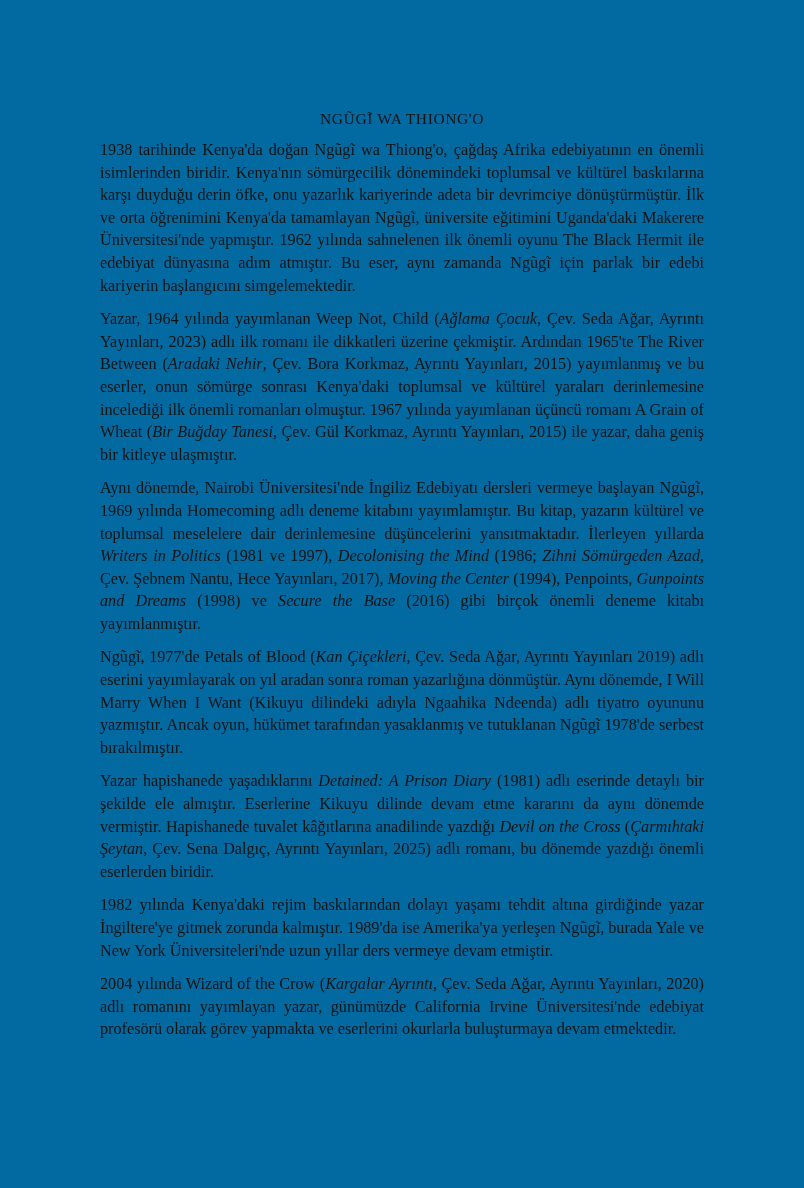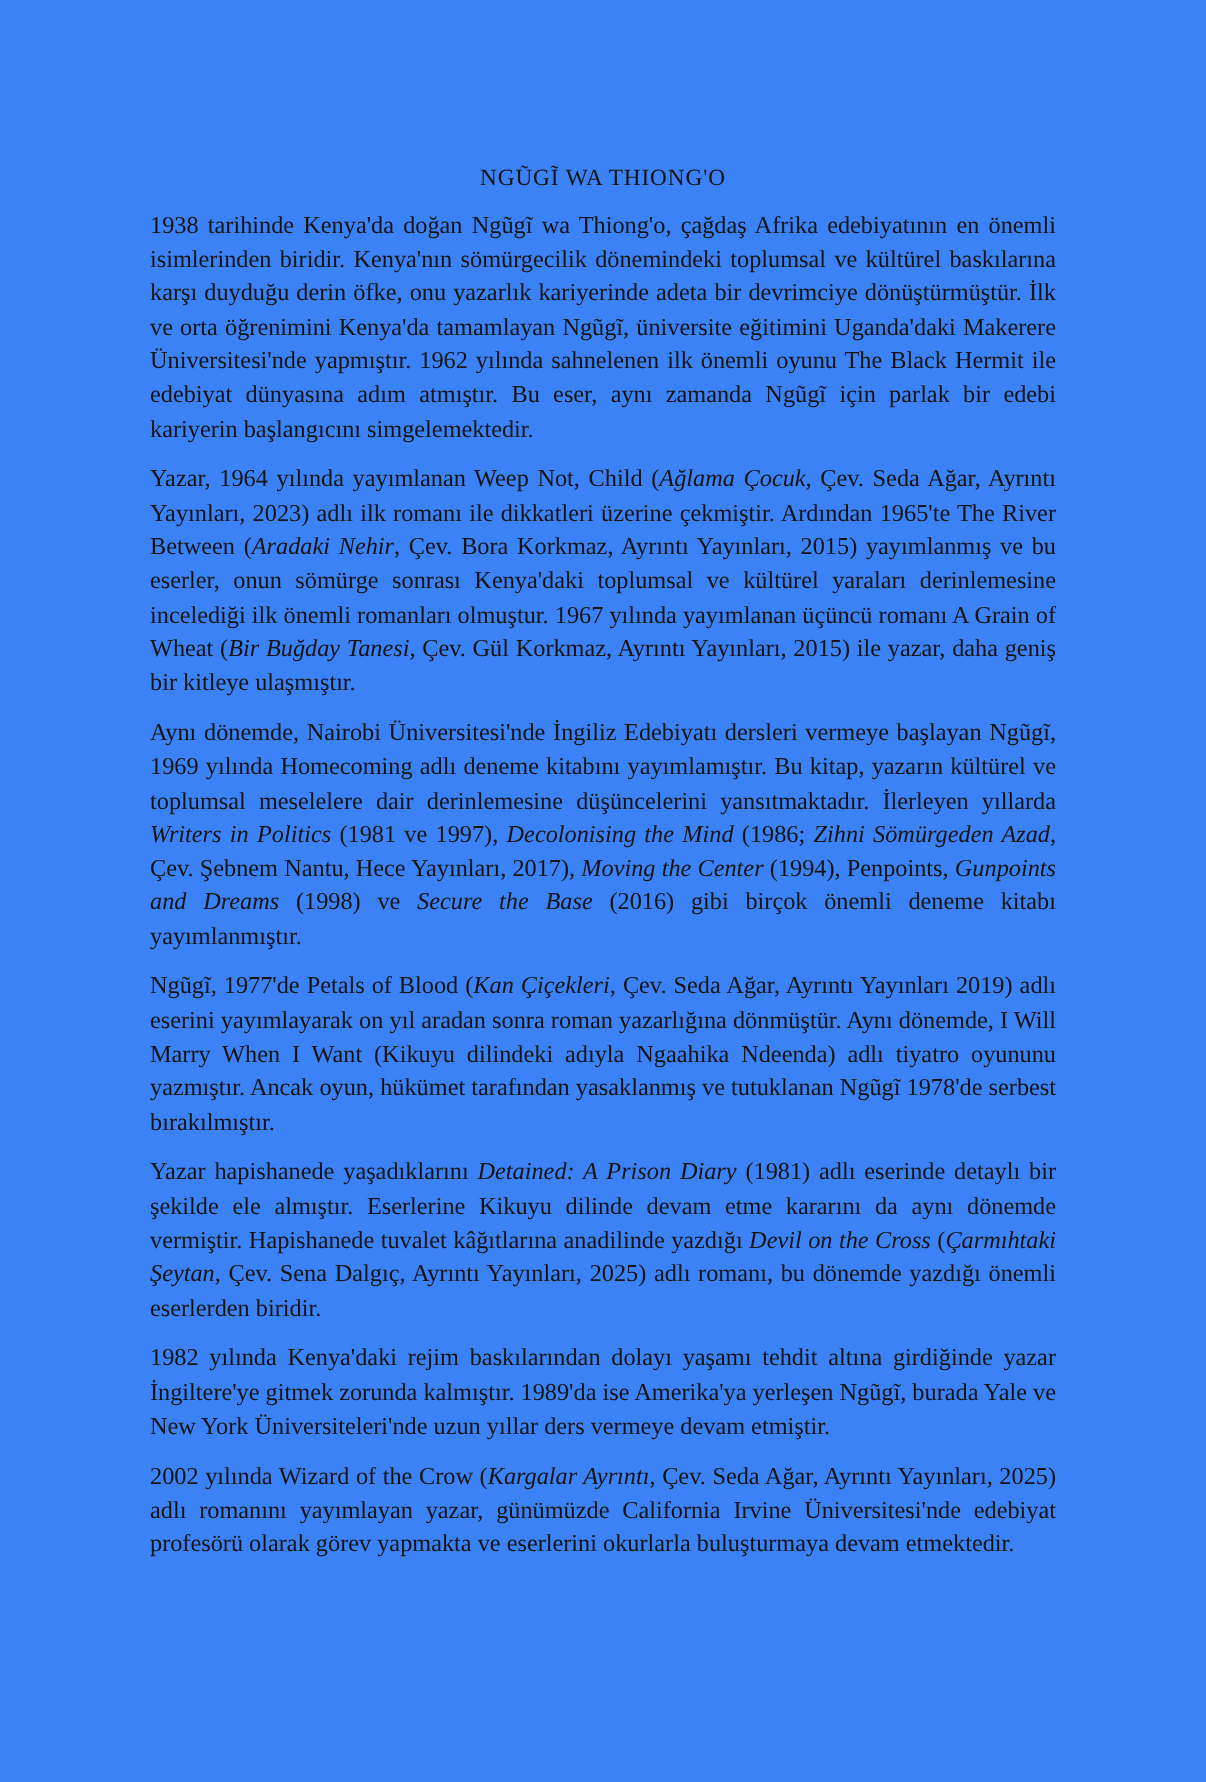--- a/index.html
+++ b/index.html
@@ -14,21 +14,21 @@
     color: #141414;
     position: relative;
     overflow: hidden;
   }
   .page {
     position: absolute;
     left: 0;
     top: 0;
     width: 804px;
     height: 1188px;
-    background: #3b82f6;
+    background: #0369a1;
   }
   .content {
     position: absolute;
     left: 100px;
     top: 110px;
     width: 604px;
   }
   .doc-title {
     text-align: center;
     font-size: 15.5px;
@@ -57,16 +57,16 @@
 <div class="page">
   <div class="content">
     <h1 class="doc-title">NGŨGĨ WA THIONG'O</h1>
     <div id="body-text">
         <p class="para"><span>1938 tarihinde Kenya'da doğan Ngũgĩ wa Thiong'o, çağdaş Afrika edebiyatının en önemli isimlerinden biridir. Kenya'nın sömürgecilik dönemindeki toplumsal ve kültürel baskılarına karşı duyduğu derin öfke, onu yazarlık kariyerinde adeta bir devrimciye dönüştürmüştür. İlk ve orta öğrenimini Kenya'da tamamlayan Ngũgĩ, üniversite eğitimini Uganda'daki Makerere Üniversitesi'nde yapmıştır. 1962 yılında sahnelenen ilk önemli oyunu The Black Hermit ile edebiyat dünyasına adım atmıştır. Bu eser, aynı zamanda Ngũgĩ için parlak bir edebi kariyerin başlangıcını simgelemektedir.</span></p>
         <p class="para"><span>Yazar, 1964 yılında yayımlanan Weep Not, Child (</span><i>Ağlama Çocuk</i><span>, Çev. Seda Ağar, Ayrıntı Yayınları, 2023) adlı ilk romanı ile dikkatleri üzerine çekmiştir. Ardından 1965'te The River Between (</span><i>Aradaki Nehir</i><span>, Çev. Bora Korkmaz, Ayrıntı Yayınları, 2015) yayımlanmış ve bu eserler, onun sömürge sonrası Kenya'daki toplumsal ve kültürel yaraları derinlemesine incelediği ilk önemli romanları olmuştur. 1967 yılında yayımlanan üçüncü romanı A Grain of Wheat (</span><i>Bir Buğday Tanesi</i><span>, Çev. Gül Korkmaz, Ayrıntı Yayınları, 2015) ile yazar, daha geniş bir kitleye ulaşmıştır.</span></p>
         <p class="para"><span>Aynı dönemde, Nairobi Üniversitesi'nde İngiliz Edebiyatı dersleri vermeye başlayan Ngũgĩ, 1969 yılında Homecoming adlı deneme kitabını yayımlamıştır. Bu kitap, yazarın kültürel ve toplumsal meselelere dair derinlemesine düşüncelerini yansıtmaktadır. İlerleyen yıllarda </span><i>Writers in Politics</i><span> (1981 ve 1997), </span><i>Decolonising the Mind</i><span> (1986; </span><i>Zihni Sömürgeden Azad</i><span>, Çev. Şebnem Nantu, Hece Yayınları, 2017), </span><i>Moving the Center</i><span> (1994), Penpoints, </span><i>Gunpoints and Dreams</i><span> (1998) ve </span><i>Secure the Base</i><span> (2016) gibi birçok önemli deneme kitabı yayımlanmıştır.</span></p>
         <p class="para"><span>Ngũgĩ, 1977'de Petals of Blood (</span><i>Kan Çiçekleri</i><span>, Çev. Seda Ağar, Ayrıntı Yayınları 2019) adlı eserini yayımlayarak on yıl aradan sonra roman yazarlığına dönmüştür. Aynı dönemde, I Will Marry When I Want (Kikuyu dilindeki adıyla Ngaahika Ndeenda) adlı tiyatro oyununu yazmıştır. Ancak oyun, hükümet tarafından yasaklanmış ve tutuklanan Ngũgĩ 1978'de serbest bırakılmıştır.</span></p>
         <p class="para"><span>Yazar hapishanede yaşadıklarını </span><i>Detained: A Prison Diary</i><span> (1981) adlı eserinde detaylı bir şekilde ele almıştır. Eserlerine Kikuyu dilinde devam etme kararını da aynı dönemde vermiştir. Hapishanede tuvalet kâğıtlarına anadilinde yazdığı </span><i>Devil on the Cross</i><span> (</span><i>Çarmıhtaki Şeytan</i><span>, Çev. Sena Dalgıç, Ayrıntı Yayınları, 2025) adlı romanı, bu dönemde yazdığı önemli eserlerden biridir.</span></p>
         <p class="para"><span>1982 yılında Kenya'daki rejim baskılarından dolayı yaşamı tehdit altına girdiğinde yazar İngiltere'ye gitmek zorunda kalmıştır. 1989'da ise Amerika'ya yerleşen Ngũgĩ, burada Yale ve New York Üniversiteleri'nde uzun yıllar ders vermeye devam etmiştir.</span></p>
-        <p class="para"><span>2002 yılında Wizard of the Crow (</span><i>Kargalar Ayrıntı</i><span>, Çev. Seda Ağar, Ayrıntı Yayınları, 2025) adlı romanını yayımlayan yazar, günümüzde California Irvine Üniversitesi'nde edebiyat profesörü olarak görev yapmakta ve eserlerini okurlarla buluşturmaya devam etmektedir.</span></p>
+        <p class="para"><span>2004 yılında Wizard of the Crow (</span><i>Kargalar Ayrıntı</i><span>, Çev. Seda Ağar, Ayrıntı Yayınları, 2020) adlı romanını yayımlayan yazar, günümüzde California Irvine Üniversitesi'nde edebiyat profesörü olarak görev yapmakta ve eserlerini okurlarla buluşturmaya devam etmektedir.</span></p>
       </div>
   </div>
 </div>
 
 </body></html>

